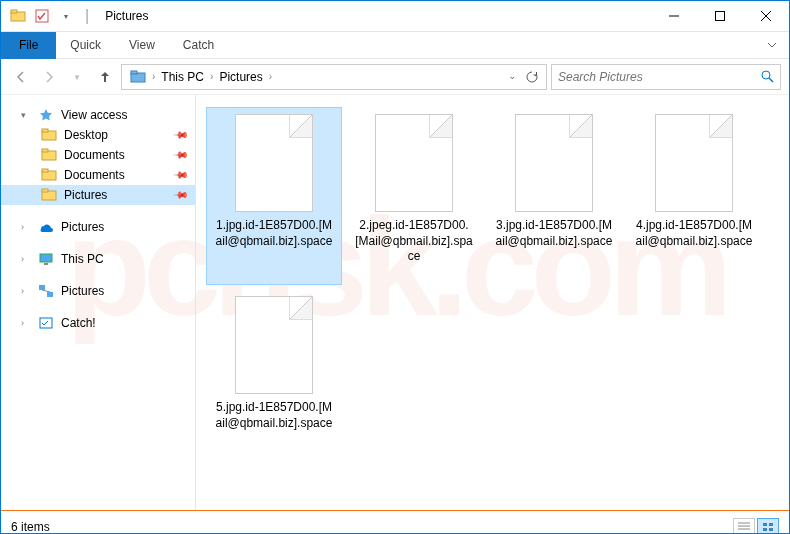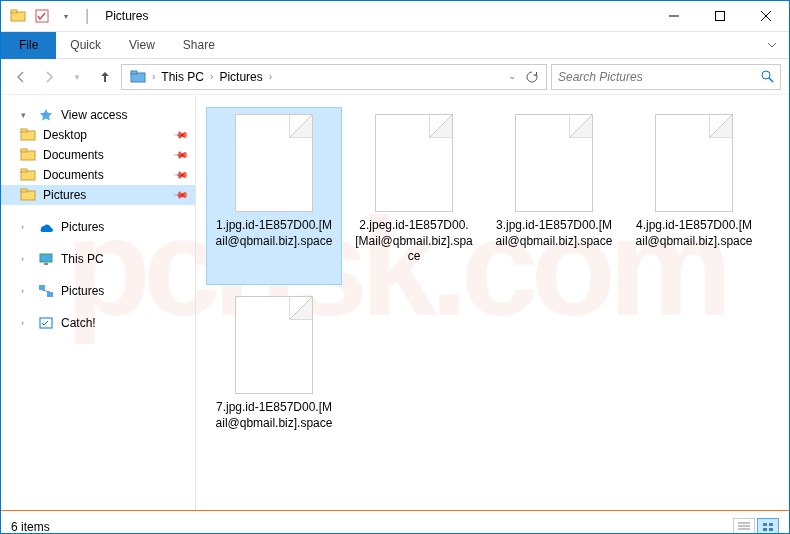--- a/index.html
+++ b/index.html
@@ -31,21 +31,21 @@
 .search-input { border: none; outline: none; flex: 1; font-size: 12px; color: #666; font-style: italic; background: transparent; }
 .search-icon { color: #0078d7; font-size: 13px; }
 
 .content { display: flex; height: 415px; position: relative; z-index: 1; }
 .sidebar { width: 195px; border-right: 1px solid #e5e5e5; padding: 10px 0; overflow: hidden; }
 .side-item { display: flex; align-items: center; padding: 3px 8px 3px 20px; font-size: 12px; cursor: pointer; gap: 6px; }
 .side-item.selected { background: #cce8ff; }
 .side-item .chev { width: 10px; font-size: 9px; color: #777; }
 .side-item .icon { width: 18px; display: flex; align-items: center; justify-content: center; }
 .side-item .pin { margin-left: auto; color: #6890b8; font-size: 10px; transform: rotate(45deg); }
-.side-sub { padding-left: 18px; }
+.side-sub { padding-left: 39px; }
 .side-gap { height: 12px; }
 
 .files { flex: 1; padding: 12px 10px; display: flex; flex-wrap: wrap; align-content: flex-start; gap: 4px 4px; }
 .file-item { width: 136px; height: 178px; display: flex; flex-direction: column; align-items: center; padding: 6px; cursor: pointer; border: 1px solid transparent; }
 .file-item.selected { background: #cce8ff; border: 1px solid #99d1ff; }
 .file-icon { width: 78px; height: 98px; background: #fff; border: 1px solid #ccc; position: relative; margin-bottom: 6px; }
 .file-icon::before { content: ""; position: absolute; top: 0; right: 0; width: 22px; height: 22px; background: linear-gradient(135deg, #fff 0%, #fff 48%, #ccc 50%, #f4f4f4 52%); border-left: 1px solid #ddd; border-bottom: 1px solid #ddd; }
 .file-name { font-size: 12px; text-align: center; line-height: 1.3; word-break: break-all; color: #000; }
 
 .statusbar { height: 24px; border-top: 1px solid #f97316; display: flex; align-items: center; padding: 16px 10px; font-size: 12px; background: #fff; position: relative; z-index: 1; }
@@ -95,21 +95,21 @@
           <line x1="10" y1="0" x2="0" y2="10" stroke="#000"></line>
         </svg>
     </div>
   </div>
 </div>
 
 <div class="ribbon">
   <div class="ribbon-file">File</div>
   <div class="ribbon-tab">Quick</div>
   <div class="ribbon-tab">View</div>
-  <div class="ribbon-tab">Share</div>
+  <div class="ribbon-tab">Catch</div>
   <div class="ribbon-expand">
     <svg width="10" height="10" viewBox="0 0 10 10">
         <path d="M1 3l4 4 4-4" stroke="#666" fill="none"></path>
       </svg>
   </div>
 </div>
 
 <div class="navbar">
   <div class="nav-btn disabled">
     <svg width="16" height="16" viewBox="0 0 16 16">
@@ -273,21 +273,21 @@
       <div class="file-item">
         <div class="file-icon"></div>
         <div class="file-name">3.jpg.id-1E857D00.[Mail@qbmail.biz].space</div>
       </div>
       <div class="file-item">
         <div class="file-icon"></div>
         <div class="file-name">4.jpg.id-1E857D00.[Mail@qbmail.biz].space</div>
       </div>
       <div class="file-item">
         <div class="file-icon"></div>
-        <div class="file-name">7.jpg.id-1E857D00.[Mail@qbmail.biz].space</div>
+        <div class="file-name">5.jpg.id-1E857D00.[Mail@qbmail.biz].space</div>
       </div>
     </div>
 </div>
 
 <div class="statusbar">
   <span>6 items</span>
   <div class="view-btns">
     <div class="vbtn">
       <svg width="12" height="10">
           <line x1="0" y1="1" x2="12" y2="1" stroke="#888"></line>

